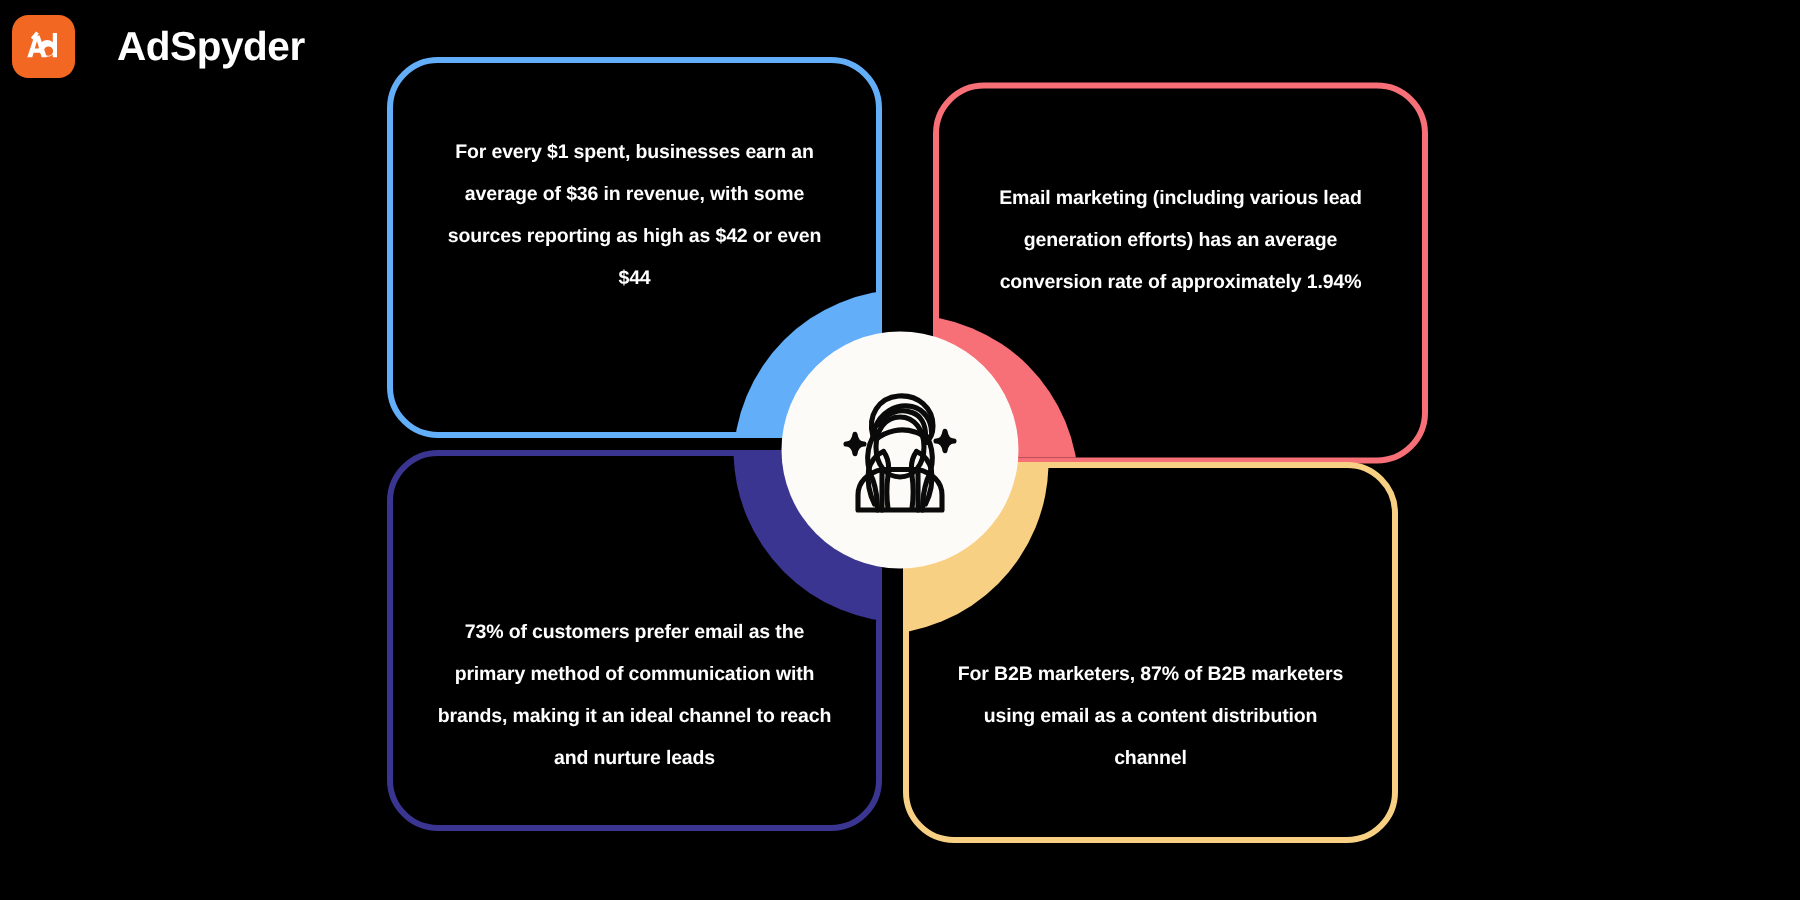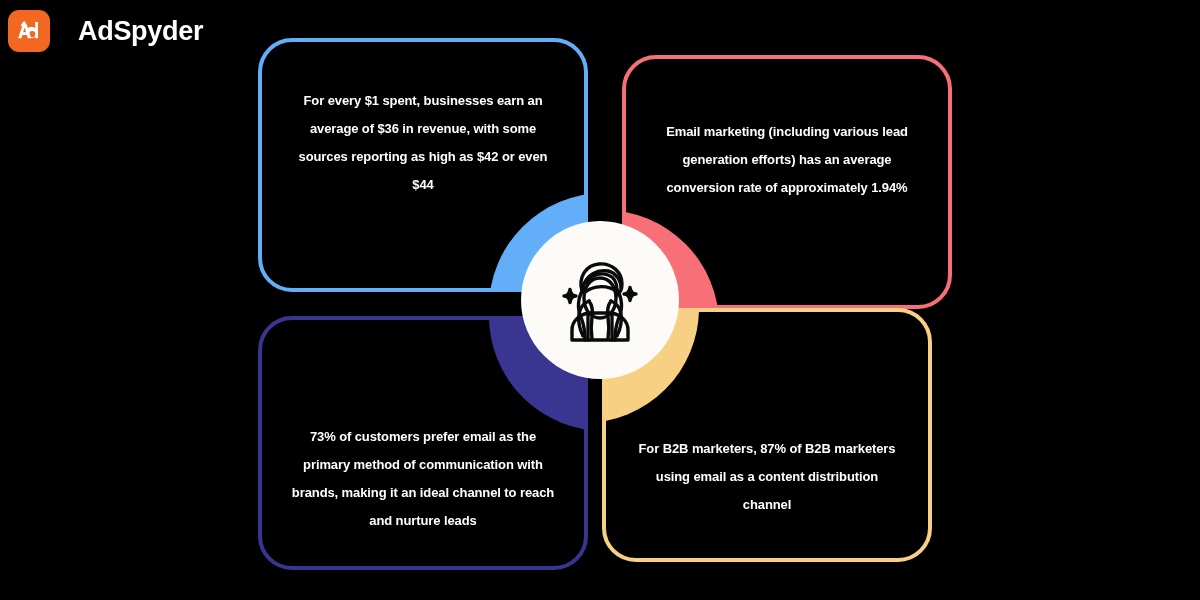--- a/index.html
+++ b/index.html
@@ -64,21 +64,21 @@
     text-align:center;
     width:272px;
     letter-spacing:-0.1px;
   }
 
   
   #card-tl { left:258px;  top:38px;  width:330px; height:254px; border-color:#62AEF9;
              border-radius:34px; }
   #card-tr { left:622px;  top:38px;  width:330px; height:254px; border-color:#F76F77;
              border-radius:34px;margin-top:17px; }
-  #card-bl { left:258px;  top:316px; width:330px; height:254px; border-color:#3A3590;
+  #card-bl { left:258px;  top:300px; width:330px; height:254px; border-color:#3A3590;
              border-radius:34px; }
   #card-br { left:602px;  top:308px; width:330px; height:254px; border-color:#F8D084;
              border-radius:34px; }
 
   
   #card-tl .card-text { transform:translateY(-22px); }
   #card-tr .card-text { transform:translateY(-22px); }
   #card-bl .card-text { transform:translateY(36px); }
   #card-br .card-text { transform:translateY(42px); }
 

